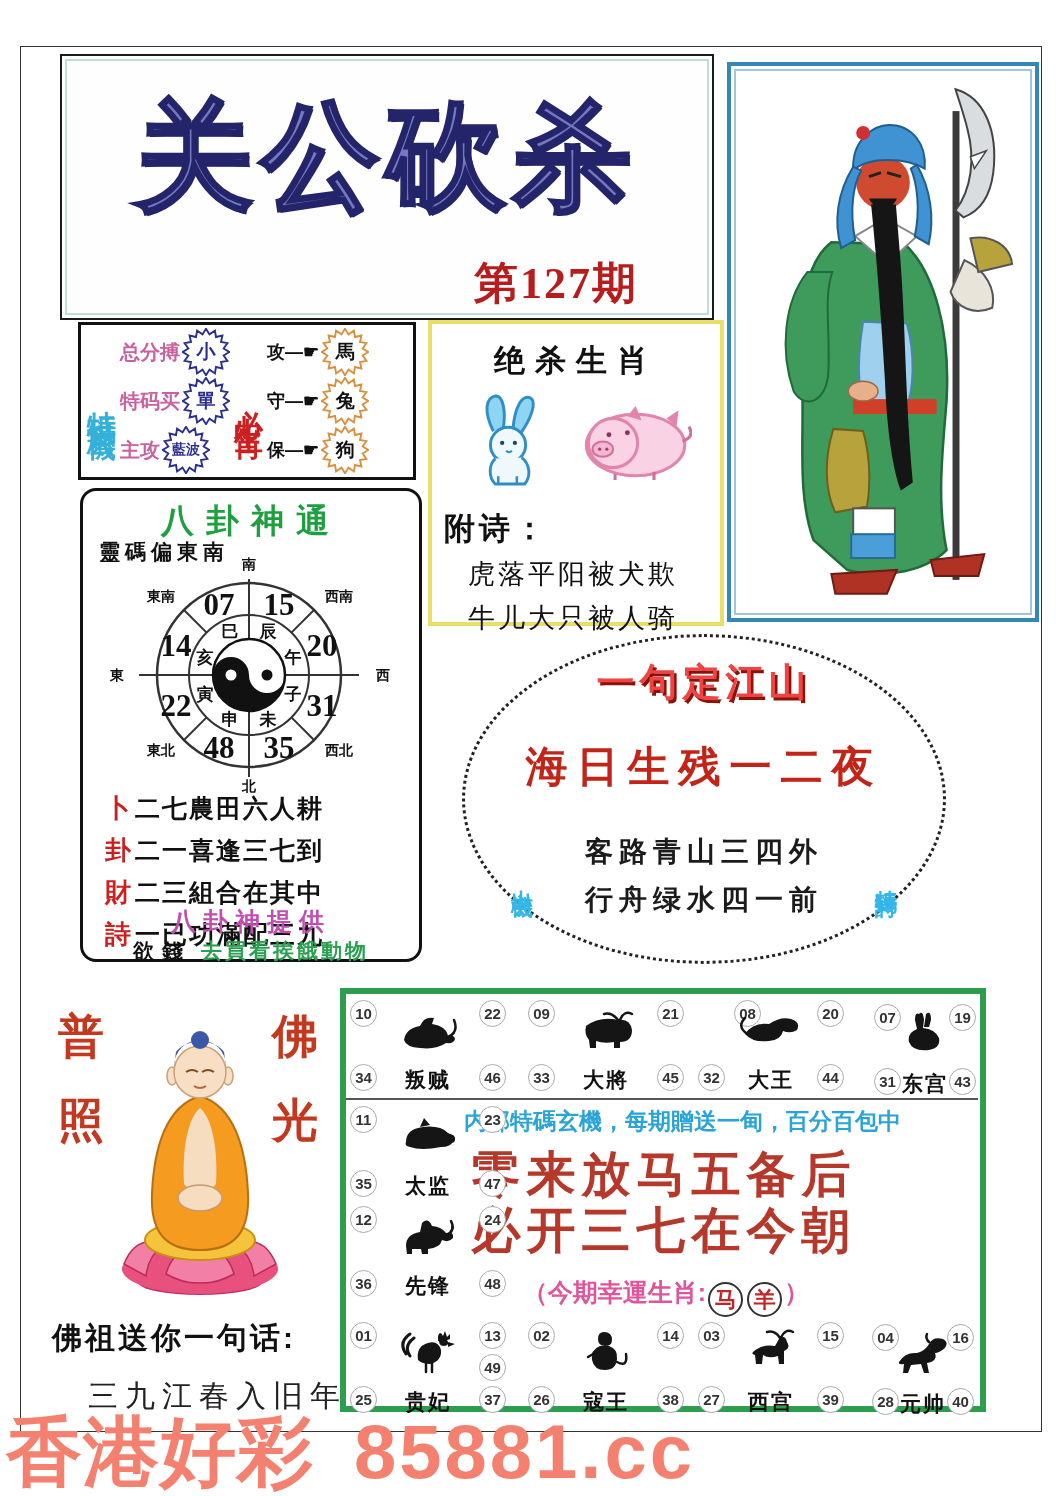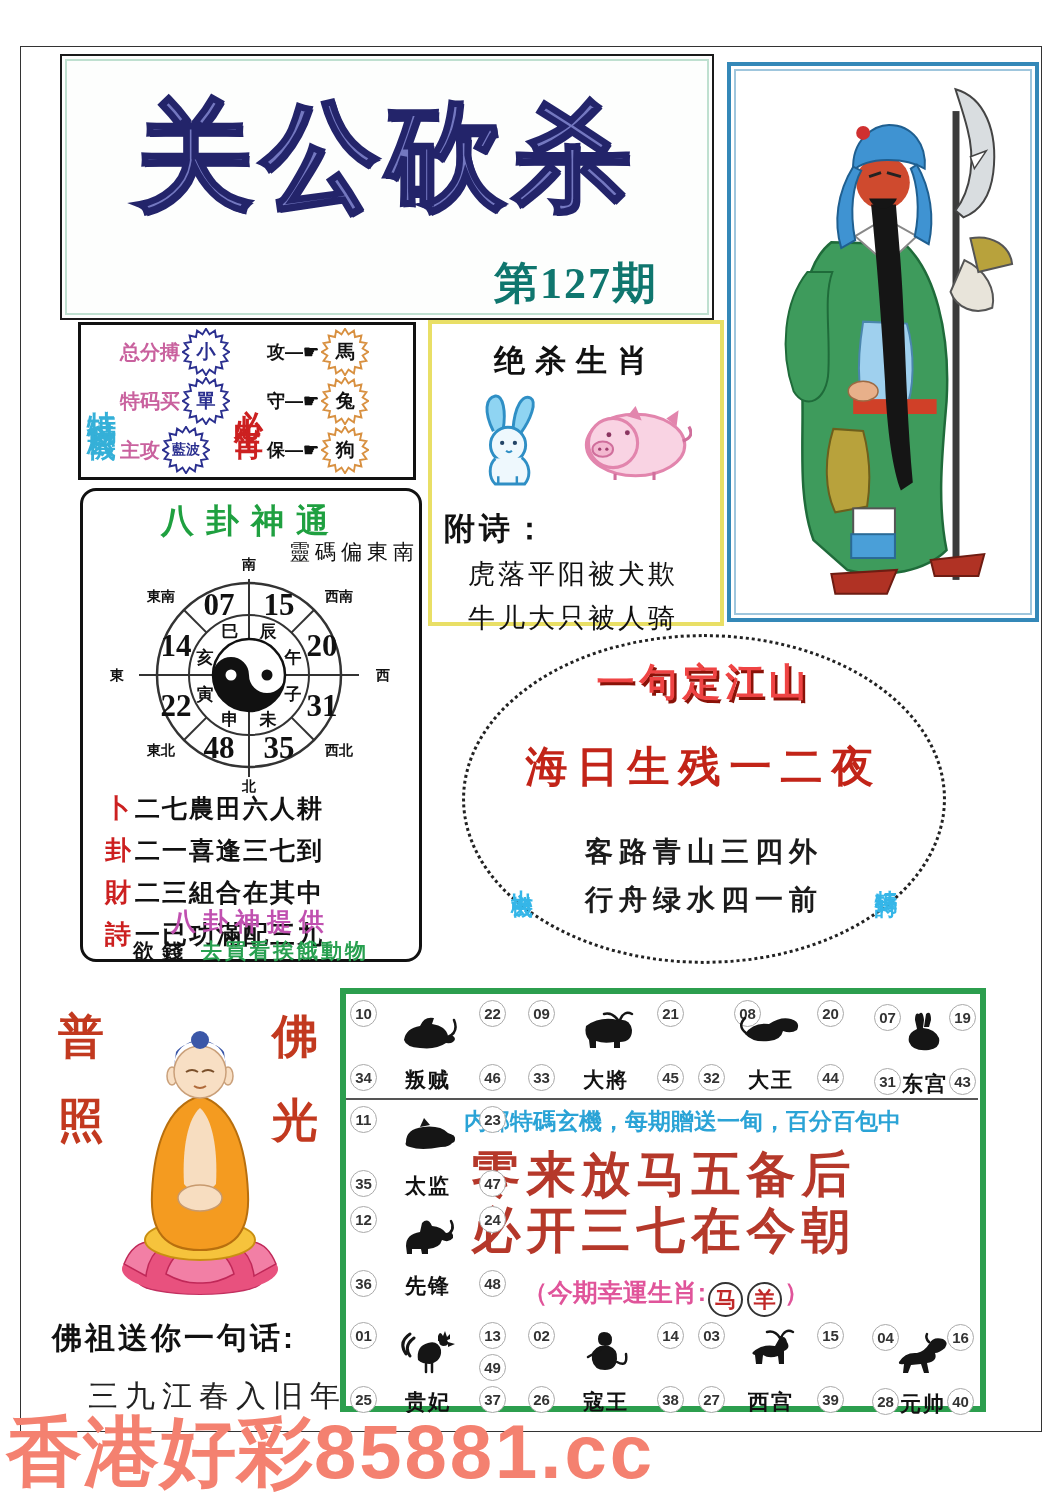--- a/index.html
+++ b/index.html
@@ -8,22 +8,22 @@
   .abs{position:absolute;}
   .serif{font-family:"Liberation Serif",serif;}
   
   .frame{position:absolute;left:20px;top:46px;width:1020px;height:1384px;border:1.5px solid #333;}
   
   #title-box{left:60px;top:54px;width:650px;height:262px;border:2px solid #1a1a1a;background:#fdfefd;}
   #title-box .mint{position:absolute;inset:3px;border:2px solid #bfe0d0;}
   .main-title{position:absolute;left:0;top:22px;width:100%;text-align:center;
     font-size:118px;font-weight:bold;letter-spacing:8px;color:#7478c0;
     -webkit-text-stroke:3px #23246a;text-shadow:2px 2px 0 #23246a;}
-  .issue{position:absolute;left:432px;top:198px;font-family:"Liberation Serif",serif;
-    font-size:44px;font-weight:bold;color:#0f766e;letter-spacing:2px;}
+  .issue{position:absolute;left:412px;top:198px;font-family:"Liberation Serif",serif;
+    font-size:44px;font-weight:bold;color:#b91c1c;letter-spacing:2px;}
   
   #guan-box{left:727px;top:62px;width:304px;height:552px;border:4px solid #3488b8;background:#fff;}
   #guan-box .inner{position:absolute;inset:3px;border:2px solid #9fc6dd;overflow:hidden;}
   
   #special-box{left:78px;top:322px;width:338px;height:158px;border:3px solid #111;
     display:flex;align-items:center;padding:4px 6px;box-sizing:border-box;gap:4px;background:#fff;}
   .v-label{writing-mode:vertical-rl;text-orientation:upright;font-weight:bold;line-height:1;}
   .v-cyan{color:#35b0d8;font-size:29px;letter-spacing:7px;}
   .v-red{color:#cc2020;font-size:29px;letter-spacing:7px;}
   .sp-rows{display:flex;flex-direction:column;justify-content:space-between;height:146px;}
@@ -40,22 +40,22 @@
   #kill-box{left:428px;top:320px;width:288px;height:298px;border:4px solid #e9df66;background:#fff;}
   #kill-box .kb-title{position:absolute;left:0;top:16px;width:100%;text-align:center;
     font-size:31px;font-weight:bold;letter-spacing:10px;}
   #kill-box .poem-label{position:absolute;left:12px;top:184px;font-size:31px;font-weight:bold;letter-spacing:4px;}
   #kill-box .kp1{position:absolute;left:36px;top:232px;font-size:27px;letter-spacing:3px;}
   #kill-box .kp2{position:absolute;left:36px;top:276px;font-size:27px;letter-spacing:3px;}
   
   #bagua-box{left:80px;top:488px;width:336px;height:468px;border:3px solid #111;border-radius:16px;background:#fff;}
   .bg-title{position:absolute;left:0;top:8px;width:100%;text-align:center;font-size:33px;font-weight:bold;
     color:#1fa040;letter-spacing:12px;}
-  .bg-sub{position:absolute;left:0;top:47px;width:100%;text-align:right;font-size:21px;letter-spacing:5px;
-    font-family:"Liberation Serif",serif;font-weight:normal;}
+  .bg-sub{position:absolute;left:16px;top:47px;width:100%;text-align:left;font-size:21px;letter-spacing:5px;
+    font-family:"Liberation Serif",serif;font-weight:bold;}
   .compass{position:absolute;left:12px;top:62px;}
   .cnum{font:bold 31px "Liberation Serif",serif;fill:#111;text-anchor:middle;}
   .cdir{font:bold 14px "Liberation Sans",sans-serif;fill:#111;text-anchor:middle;}
   .cbr{font:bold 17px "Liberation Serif",serif;fill:#111;text-anchor:middle;}
   .bk-rows{position:absolute;left:18px;top:300px;width:302px;display:flex;flex-direction:column;gap:7px;}
   .bk-row{display:flex;align-items:center;}
   .bk-key{width:34px;color:#cc2020;font-weight:bold;font-size:26px;text-align:center;flex:none;}
   .bk-line{font-weight:bold;font-size:25px;letter-spacing:2px;white-space:nowrap;}
   .provider{position:absolute;left:0;top:414px;width:100%;text-align:center;color:#c050b0;
     font-weight:bold;font-size:25px;letter-spacing:7px;}
@@ -90,21 +90,21 @@
   .lucky-circle{display:inline-block;width:31px;height:31px;border:2px solid #333;border-radius:50%;
     color:#c02828;font-size:22px;line-height:31px;text-align:center;vertical-align:-6px;margin:0 2px;background:#fff;}
   .zcell{position:absolute;}
   .znum{position:absolute;width:27px;height:27px;border:1.5px solid #aaa;border-radius:50%;
     display:flex;align-items:center;justify-content:center;font-size:15px;font-weight:bold;color:#333;background:#fff;box-sizing:border-box;}
   .zlabel{position:absolute;left:0;top:66px;width:100%;text-align:center;font-size:21px;font-weight:bold;letter-spacing:2px;color:#111;}
   .zicon{position:absolute;top:4px;}
   
   .watermark{position:absolute;left:6px;top:1402px;font-size:76px;font-weight:800;color:#f48170;
     letter-spacing:1px;white-space:nowrap;z-index:5;}
-  .watermark .site{letter-spacing:3px;}
+  .watermark .site{margin-left:40px;letter-spacing:3px;}
 </style>
 </head>
 <body>
 
 <div id="sheet">
   <div class="frame"></div>
 
   <div id="title-box" class="abs">
     <div class="mint"></div>
     <div class="main-title">关公砍杀</div>

